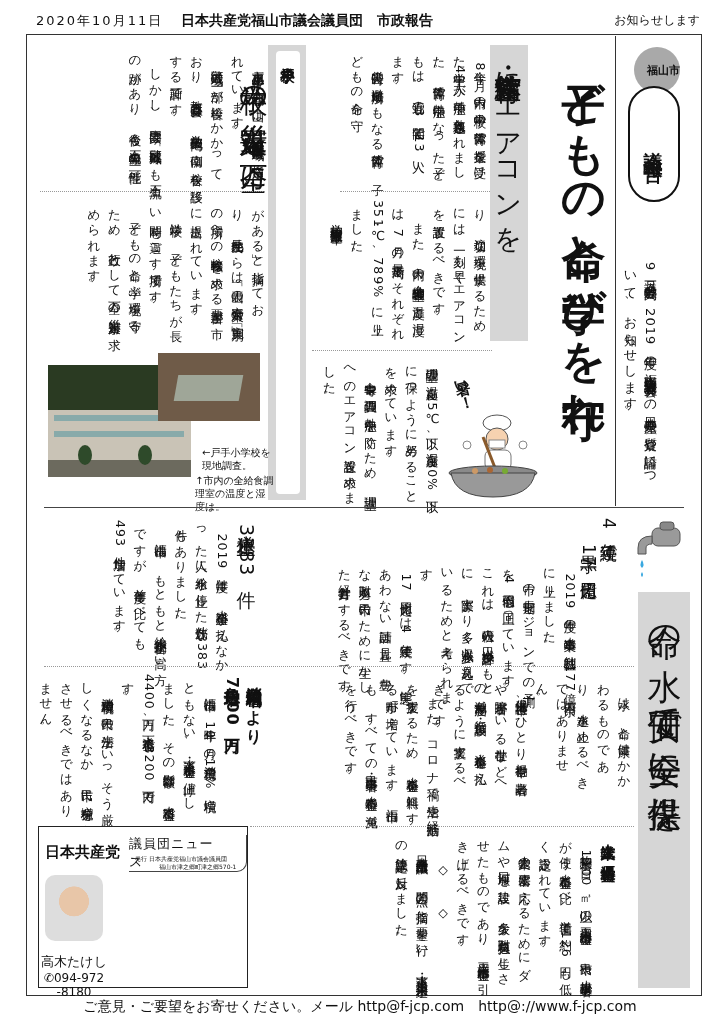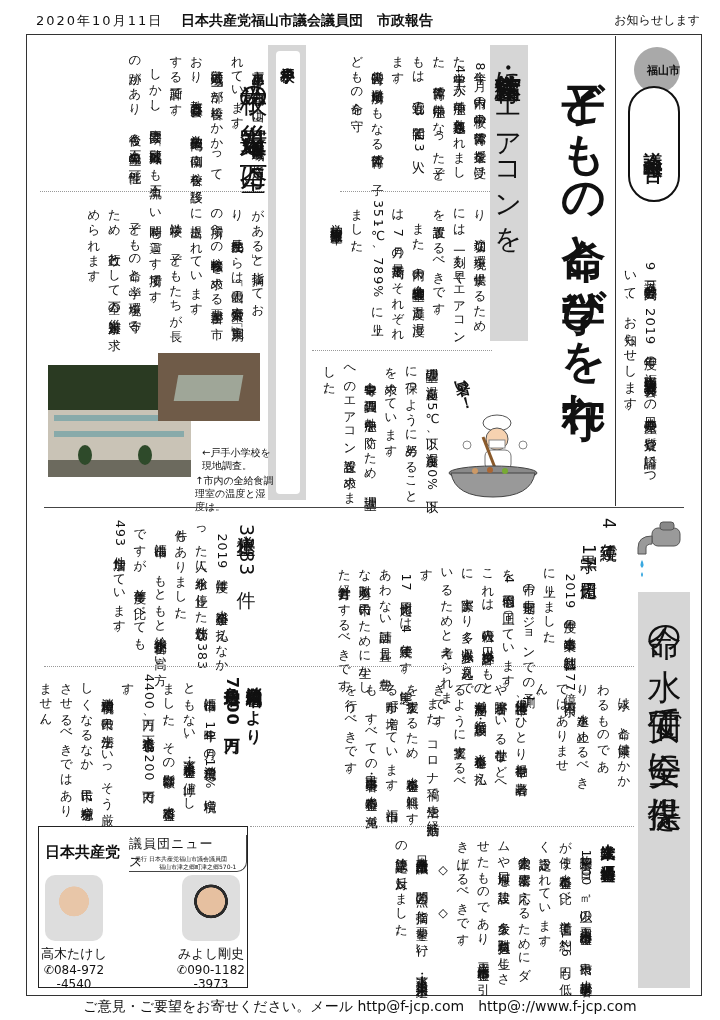--- a/index.html
+++ b/index.html
@@ -17,21 +17,21 @@
   .dsep{position:absolute;height:0;border-top:1px dotted #999;}
   .gray-head{position:absolute;background:#d6d6d6;writing-mode:vertical-rl;font-weight:normal;padding:8px 2px;box-sizing:border-box;color:#111;}
   .big-head{position:absolute;writing-mode:vertical-rl;font-size:44px;font-weight:bold;letter-spacing:1px;}
   .badge-circle{position:absolute;width:46px;height:46px;border-radius:50%;background:#a9a9a9;display:flex;align-items:center;justify-content:center;font-size:11px;font-weight:bold;}
   .bubble{position:absolute;border:2.5px solid #111;border-radius:40px;background:#fff;writing-mode:vertical-rl;font-size:19px;font-weight:bold;display:flex;align-items:center;justify-content:center;letter-spacing:4px;}
   .sub-head{position:absolute;writing-mode:vertical-rl;font-size:17px;font-weight:bold;letter-spacing:1px;}
   .photo{position:absolute;overflow:hidden;}
   .caption{position:absolute;font-size:10px;line-height:13px;}
   .member{position:absolute;text-align:center;}
   .member .pic{width:58px;height:66px;border-radius:10px;margin:0 auto;}
-  .member .name{font-size:13px;margin-top:4px;white-space:nowrap;}
+  .member .name{font-size:13px;margin-top:12px;white-space:nowrap;}
   .member .tel{font-size:12px;line-height:14px;}
   .footer{left:0;right:0;top:998px;text-align:center;font-size:14px;}
 </style>
 </head>
 <body>
 
 <div class="abs hdr">
   <span class="hdr-date">2020年10月11日</span>
   <span class="hdr-title">日本共産党福山市議会議員団　市政報告</span>
   <span class="hdr-ed">お知らせします</span>
@@ -179,24 +179,18 @@
   <div class="abs" style="left:90px;top:8px;font-size:13px;font-family:'DejaVu Serif',serif;border-bottom:1px solid #444;border-right:1px solid #444;border-radius:0 0 10px 0;padding-right:20px;letter-spacing:1px;">議員団ニュース</div>
   <div class="abs" style="left:96px;top:28px;font-size:6px;">
     <span>発行</span>
     <span>日本共産党福山市議会議員団</span>
   </div>
   <div class="abs" style="left:120px;top:36px;font-size:6px;">福山市津之郷町津之郷570-1</div>
 
   <div class="member" style="left:2px;top:48px;width:66px;">
     <div class="pic" style="background:radial-gradient(circle at 50% 40%, #e8c6a8 0 30%, #ddd 31%);"></div>
     <div class="name">高木たけし</div>
-    <div class="tel">✆084-972</div>
-    <div class="tel">-4540</div>
-  </div>
-  <div class="member" style="left:138px;top:48px;width:68px;">
-    <div class="pic" style="background:radial-gradient(circle at 50% 40%, #e6c0a0 0 28%, #2a2a2a 29% 34%, #dedede 35%);"></div>
-    <div class="name">みよし剛史</div>
-    <div class="tel">✆090-1182</div>
-    <div class="tel">-3973</div>
+    <div class="tel">✆094-972</div>
+    <div class="tel">-8180</div>
   </div>
 </div>
 
 <div class="abs footer">ご意見・ご要望をお寄せください。メール http@f-jcp.com　http@://www.f-jcp.com</div>
 
 </body></html>

